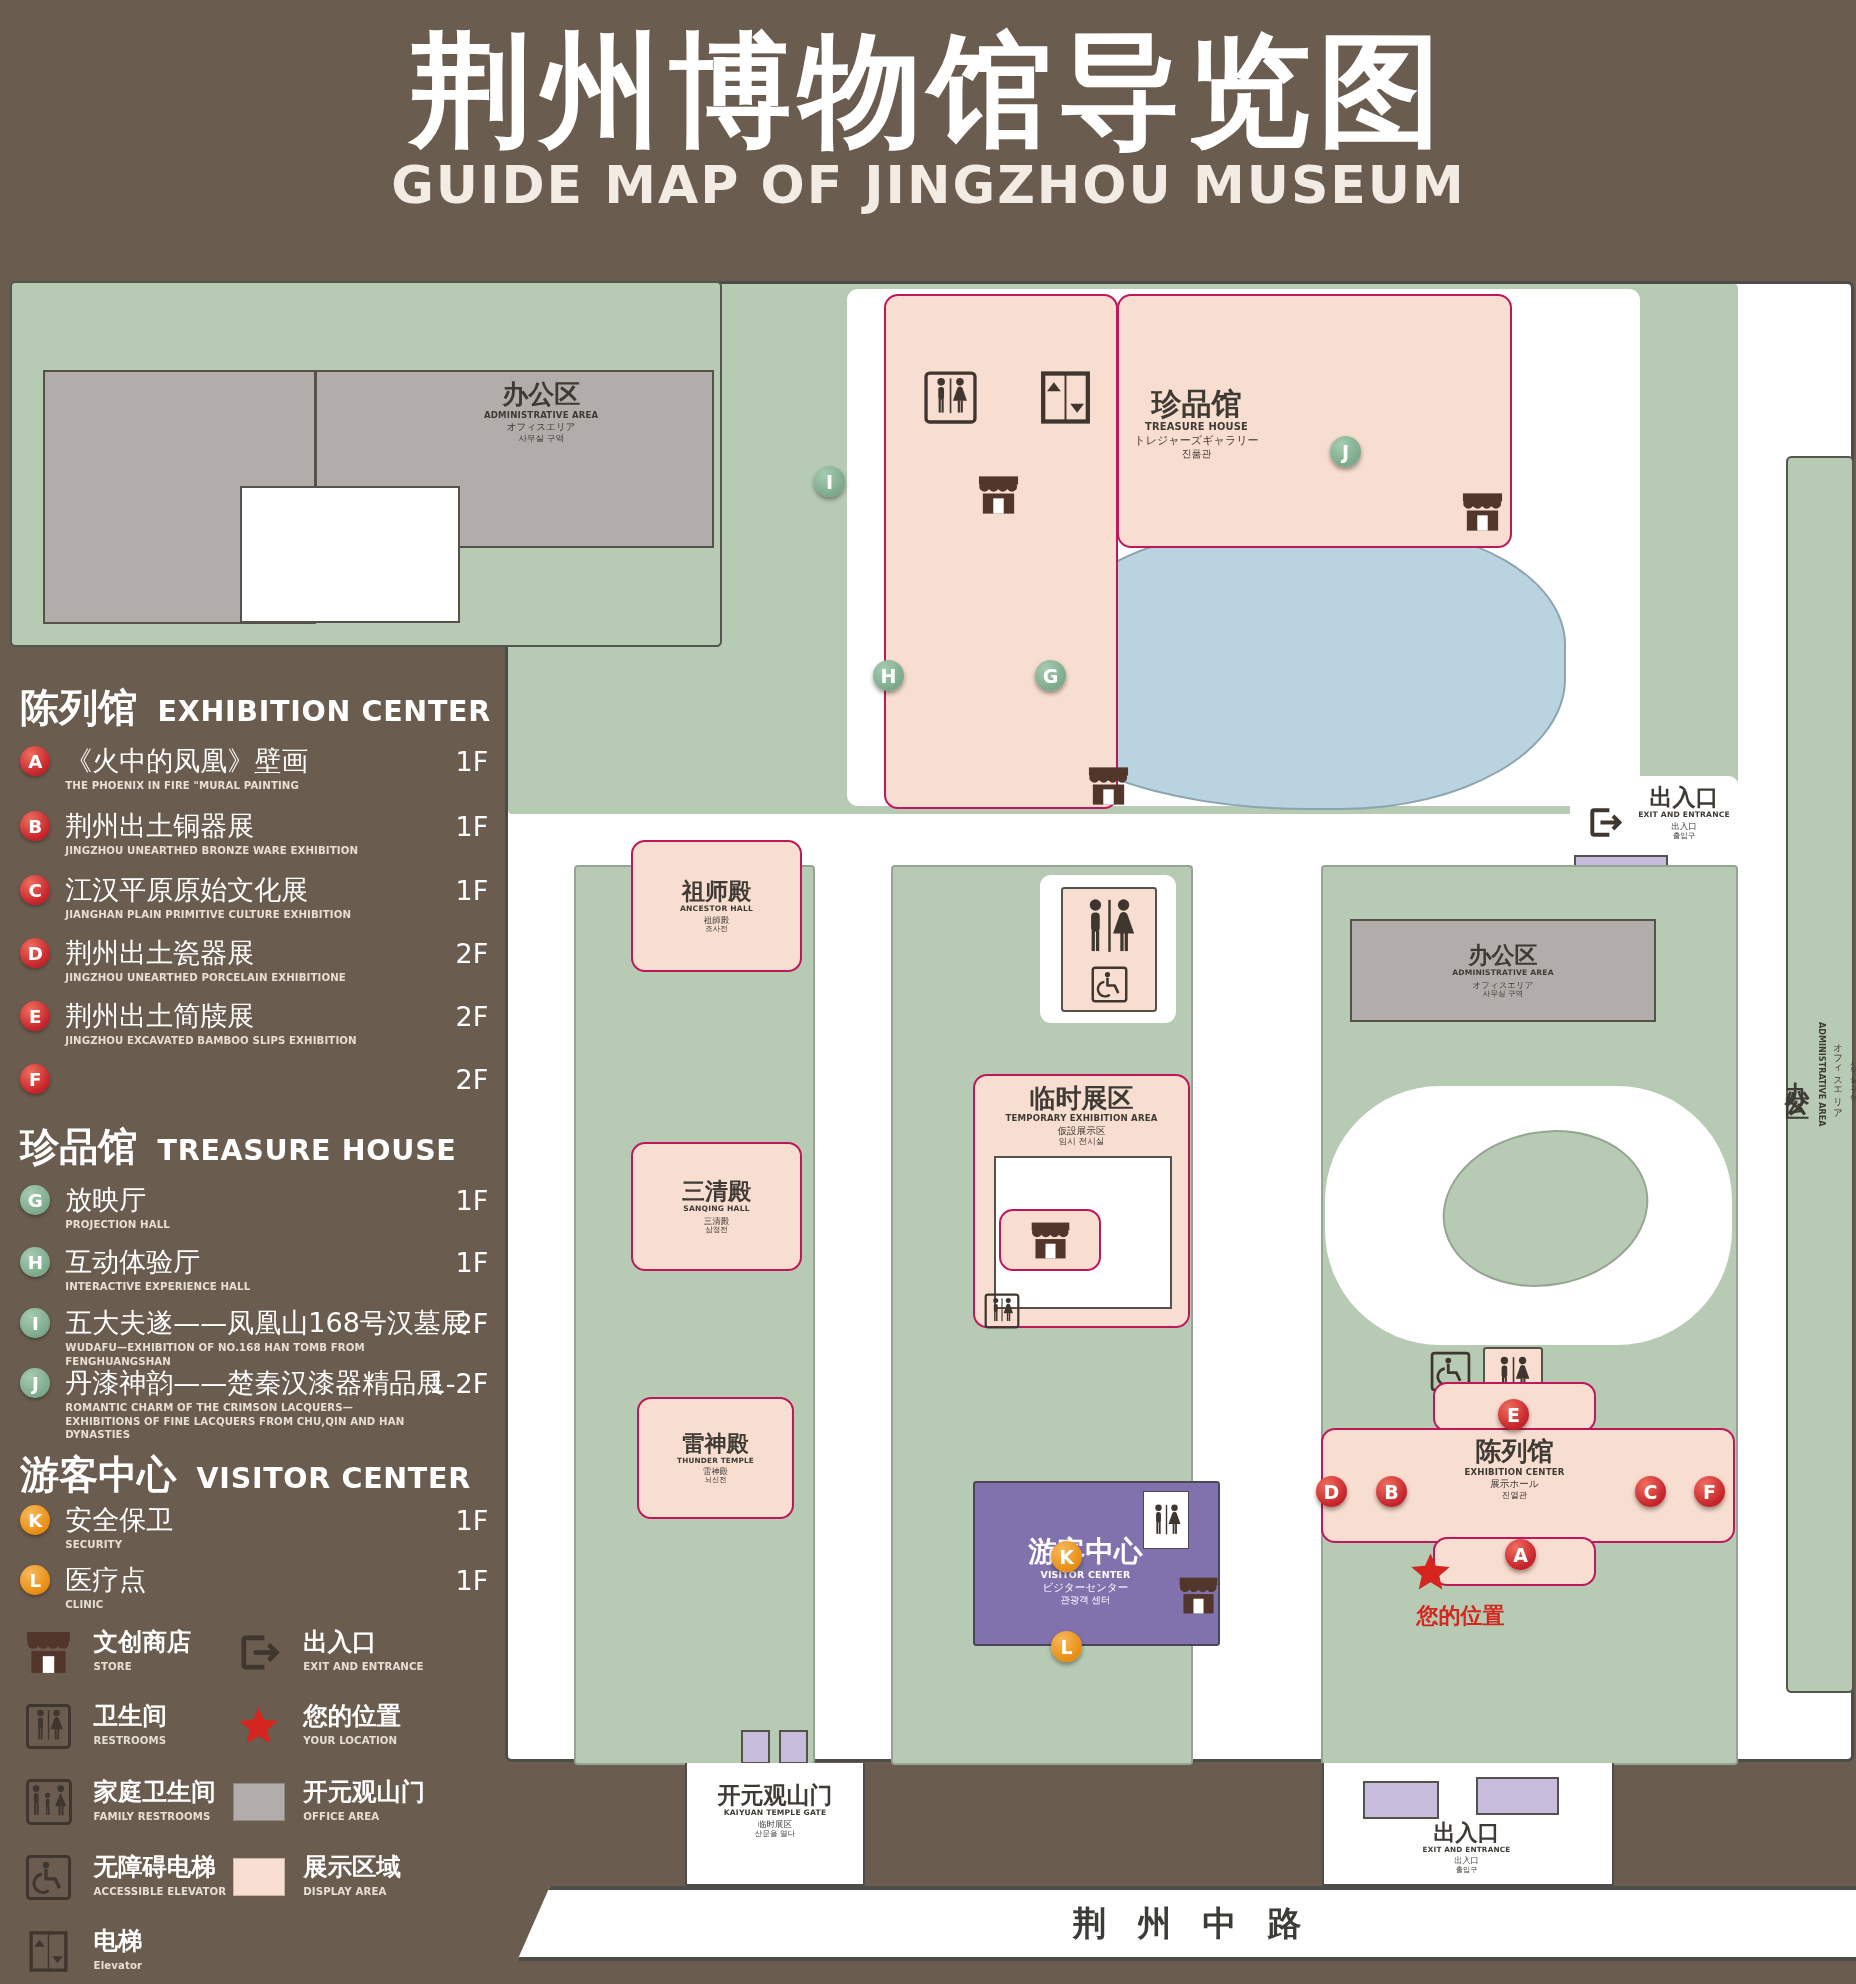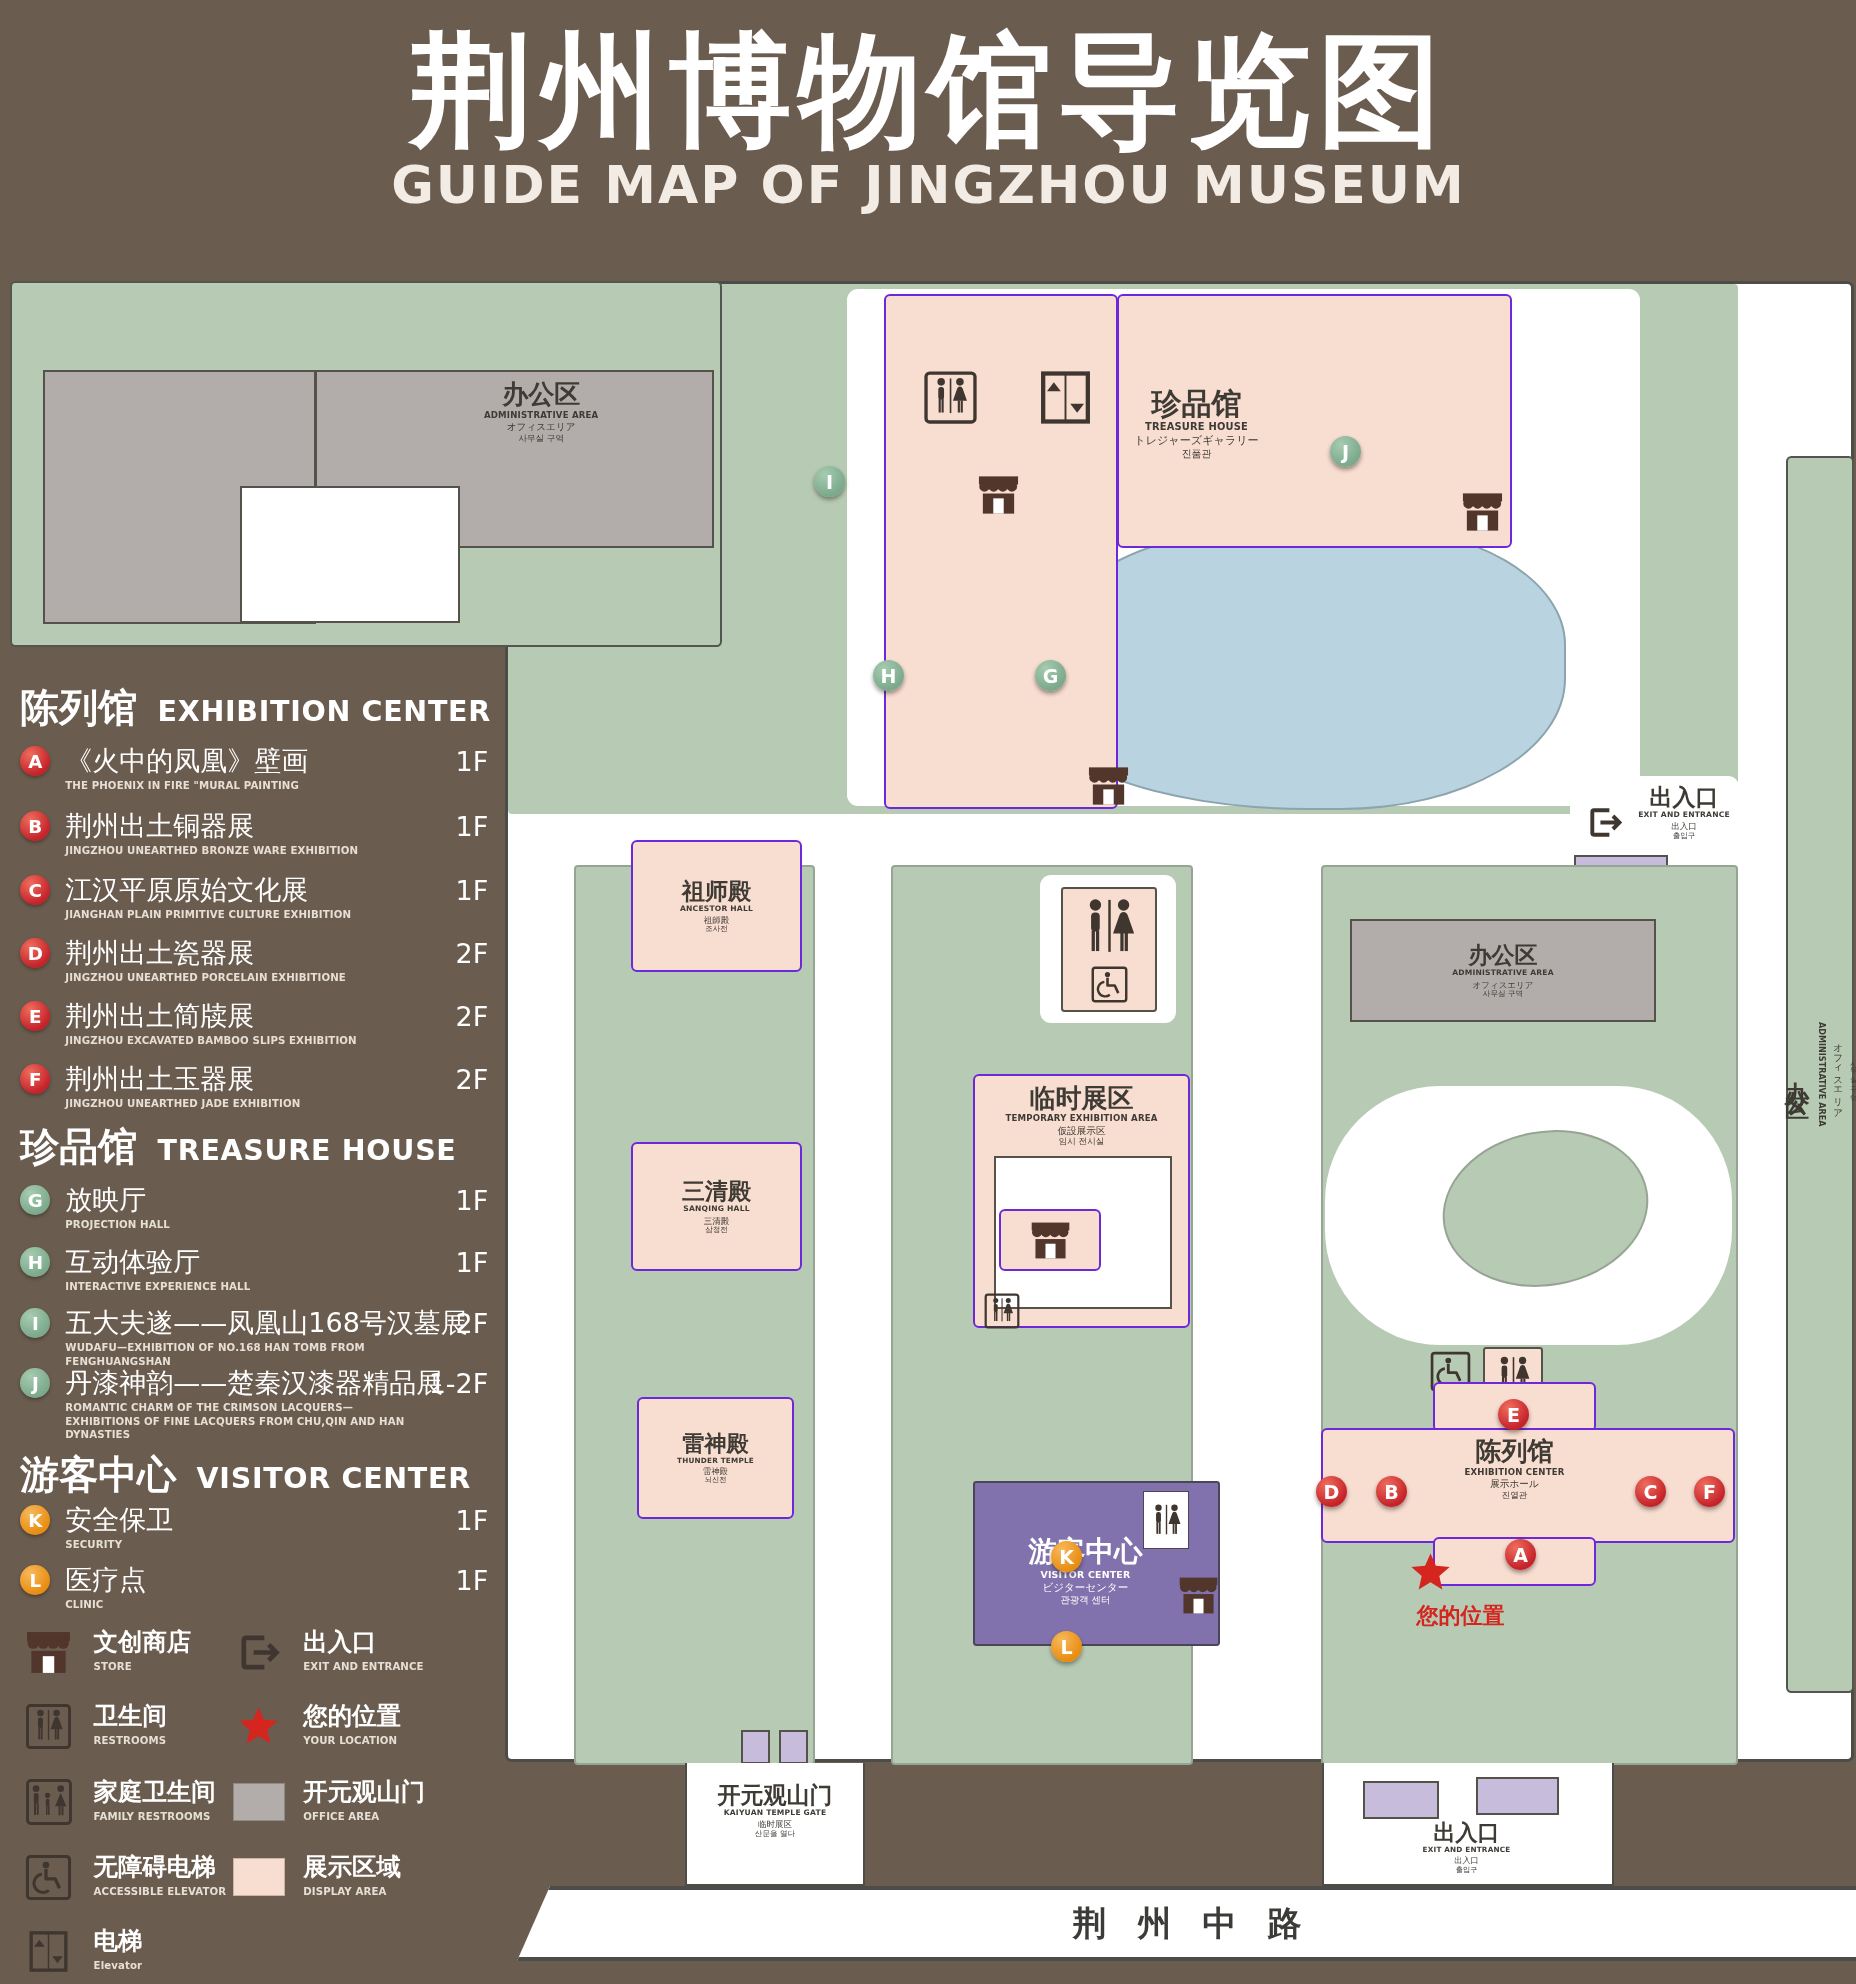--- a/index.html
+++ b/index.html
@@ -10,21 +10,21 @@
 .abs{position:absolute}
 
 #title{position:absolute;left:0;top:9.5px;width:100%;text-align:center;color:#fff;
   font-size:123px;font-weight:bold;letter-spacing:6.8px}
 #subtitle{position:absolute;left:0;top:155px;width:100%;text-align:center;color:#f3ece4;
   font-size:52px;font-weight:bold;letter-spacing:2px}
 
 .green{background:#b7cbb4;border:2.7px solid #55554f;border-radius:5.4px}
 .green-soft{background:#b7cbb4;border:2px solid #96a593;border-radius:4.1px}
 .white-patch{background:#fff;border-radius:11px}
-.pink{background:#f8ddd1;border:2px solid #6d28d9;border-radius:6px}
+.pink{background:#f8ddd1;border:2px solid #be185d;border-radius:14px}
 .gray-b{background:#b2adaa;border:2px solid #55524b}
 .purple-b{background:#8172ad;border:2px solid #4b4657;border-radius:3.4px}
 .lav{background:#c7bcdb;border:2px solid #55524b}
 .pond{background:#b9d3e0;border:2px solid #8ba4ad;
   border-radius:46% 38% 42% 52% / 52% 42% 46% 38%}
 .wcblock{background:#f8ddd1;border:2px solid #55524b;border-radius:3.4px;
   display:flex;flex-direction:column;align-items:center;justify-content:center;gap:5.4px}
 
 .mk{position:absolute;width:31px;height:31px;border-radius:50%;display:flex;align-items:center;
   justify-content:center;color:#fff;font-weight:bold;font-size:19px;
@@ -401,24 +401,20 @@
     <div class="lrow" style="top:1001px">
       <div class="mk2 mk-red">E</div>
       <div class="txt">
           <div class="zh">荆州出土简牍展</div>
       <div class="en">JINGZHOU EXCAVATED BAMBOO SLIPS EXHIBITION</div>
         </div>
       <div class="fl">2F</div>
     </div>
     <div class="lrow" style="top:1064px">
       <div class="mk2 mk-red">F</div>
-      <div class="txt">
-          <div class="zh">荆州出土玉器展</div>
-      <div class="en">JINGZHOU UNEARTHED JADE EXHIBITION</div>
-        </div>
       <div class="fl">2F</div>
     </div>
 
     <div class="lhead" style="top:1120px">
       <b>珍品馆</b>
         <span>TREASURE HOUSE</span>
     </div>
 
     <div class="lrow" style="top:1185px">
       <div class="mk2 mk-green">G</div>

